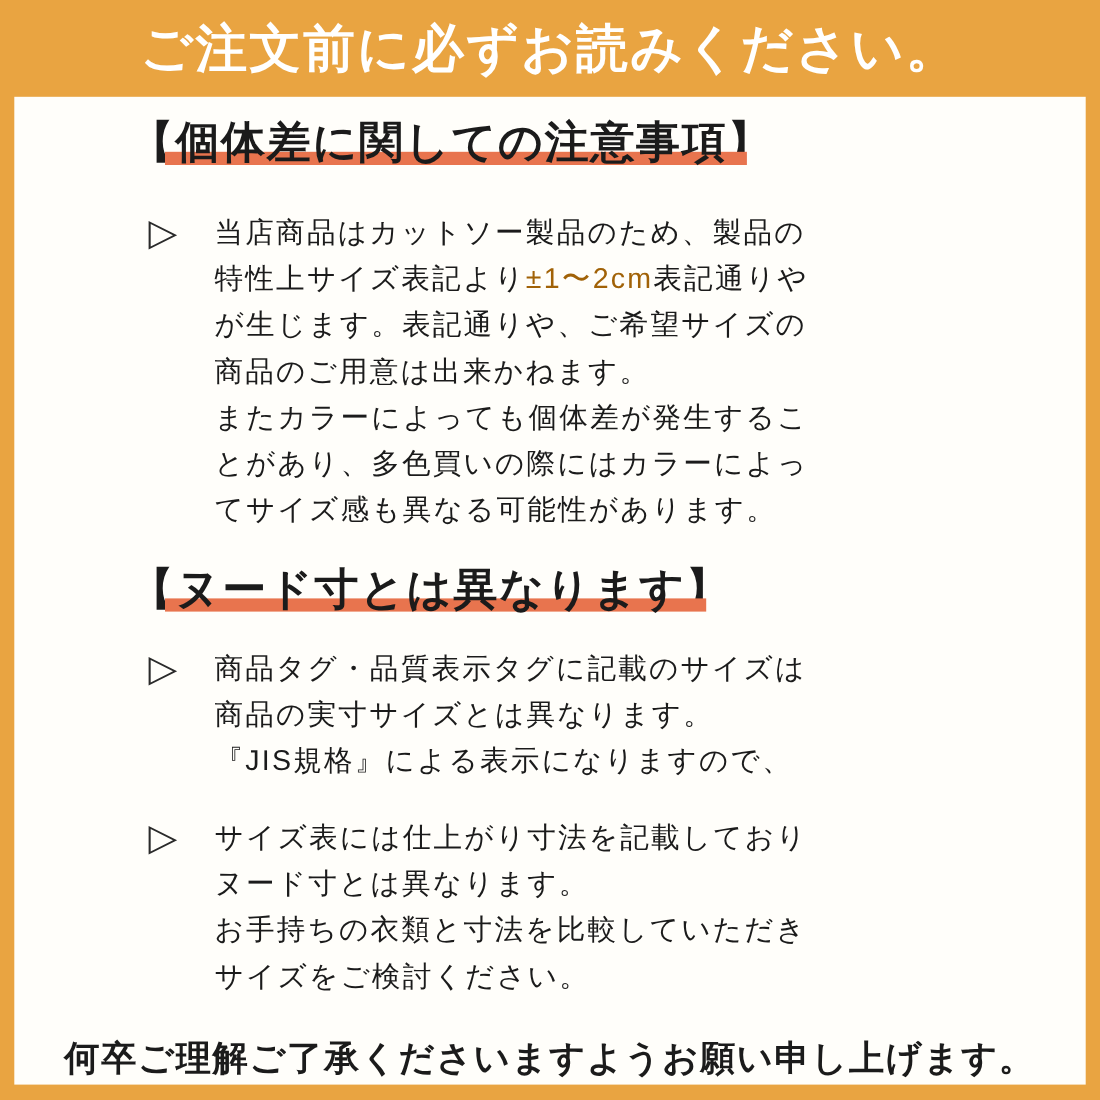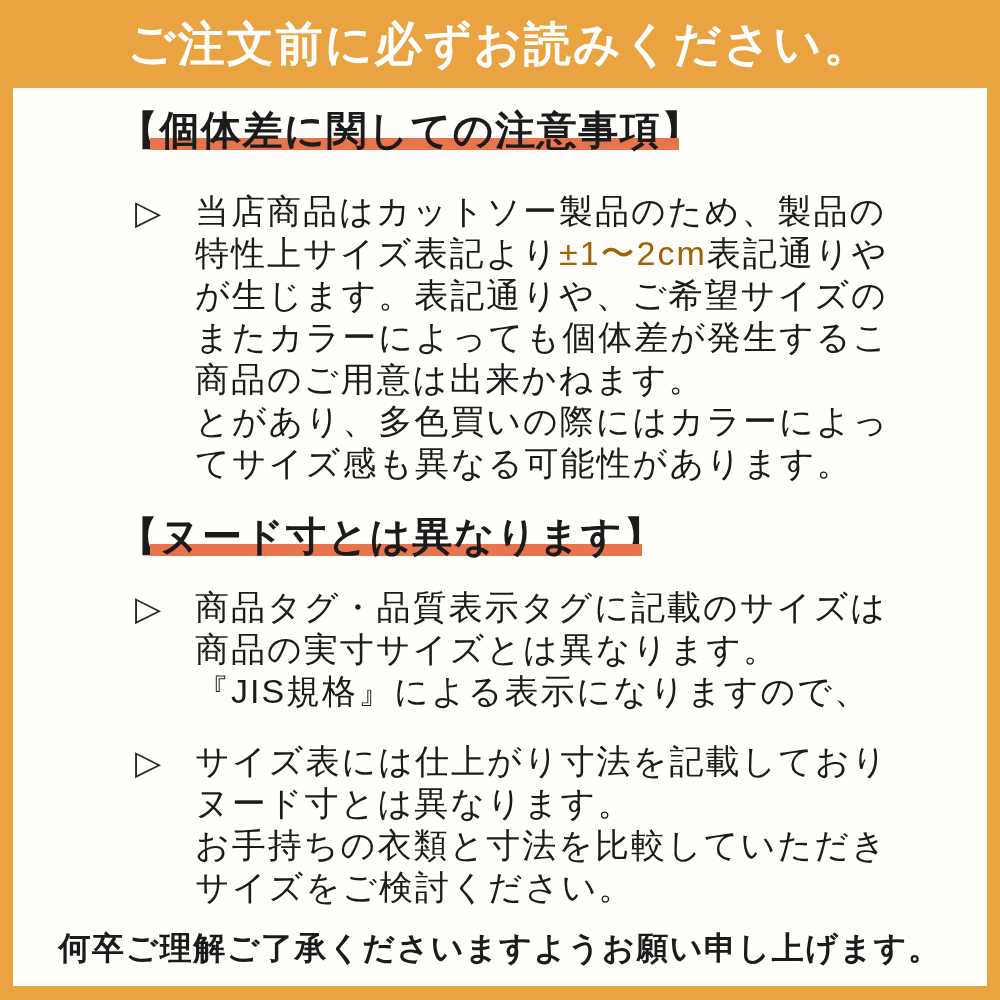--- a/index.html
+++ b/index.html
@@ -44,26 +44,26 @@
   }
   .item.item-a{margin-top:32px;}
   .item.item-b{margin-top:22px;}
   .item.item-c{margin-top:28px;}
   .bullet{
     flex:none;width:60px;
     font-size:34px;line-height:44px;
     color:#2A2A2A;
   }
   .lines{
-    font-size:34px;line-height:42px;letter-spacing:2px;
+    font-size:26px;line-height:42px;letter-spacing:2px;
     white-space:nowrap;
   }
   .red{color:#a16207;}
   .footer{
-    margin-top:18px;
+    margin-top:32px;
     text-align:center;
     font-size:32px;font-weight:700;
     line-height:44px;letter-spacing:1.5px;
     white-space:nowrap;
   }
 </style>
 </head>
 <body>
 
 <div class="page">
@@ -75,22 +75,22 @@
   <main class="content">
 
     <h2 class="heading first"><span class="bracket">【</span><span class="hl">個体差に関しての注意事項</span><span class="bracket">】</span></h2>
 
     <div class="item item-a">
       <span class="bullet">▷</span>
       <div class="lines">
         <div>当店商品はカットソー製品のため、製品の</div>
         <div><span>特性上サイズ表記より</span><span class="red">±1〜2cm</span><span>表記通りや</span></div>
         <div>が生じます。表記通りや、ご希望サイズの</div>
+        <div>商品のご用意は出来かねます。</div>
         <div>またカラーによっても個体差が発生するこ</div>
-        <div>商品のご用意は出来かねます。</div>
         <div>とがあり、多色買いの際にはカラーによっ</div>
         <div>てサイズ感も異なる可能性があります。</div>
       </div>
     </div>
 
     <h2 class="heading second"><span class="bracket">【</span><span class="hl">ヌード寸とは異なります</span><span class="bracket">】</span></h2>
 
     <div class="item item-b">
       <span class="bullet">▷</span>
       <div class="lines">

